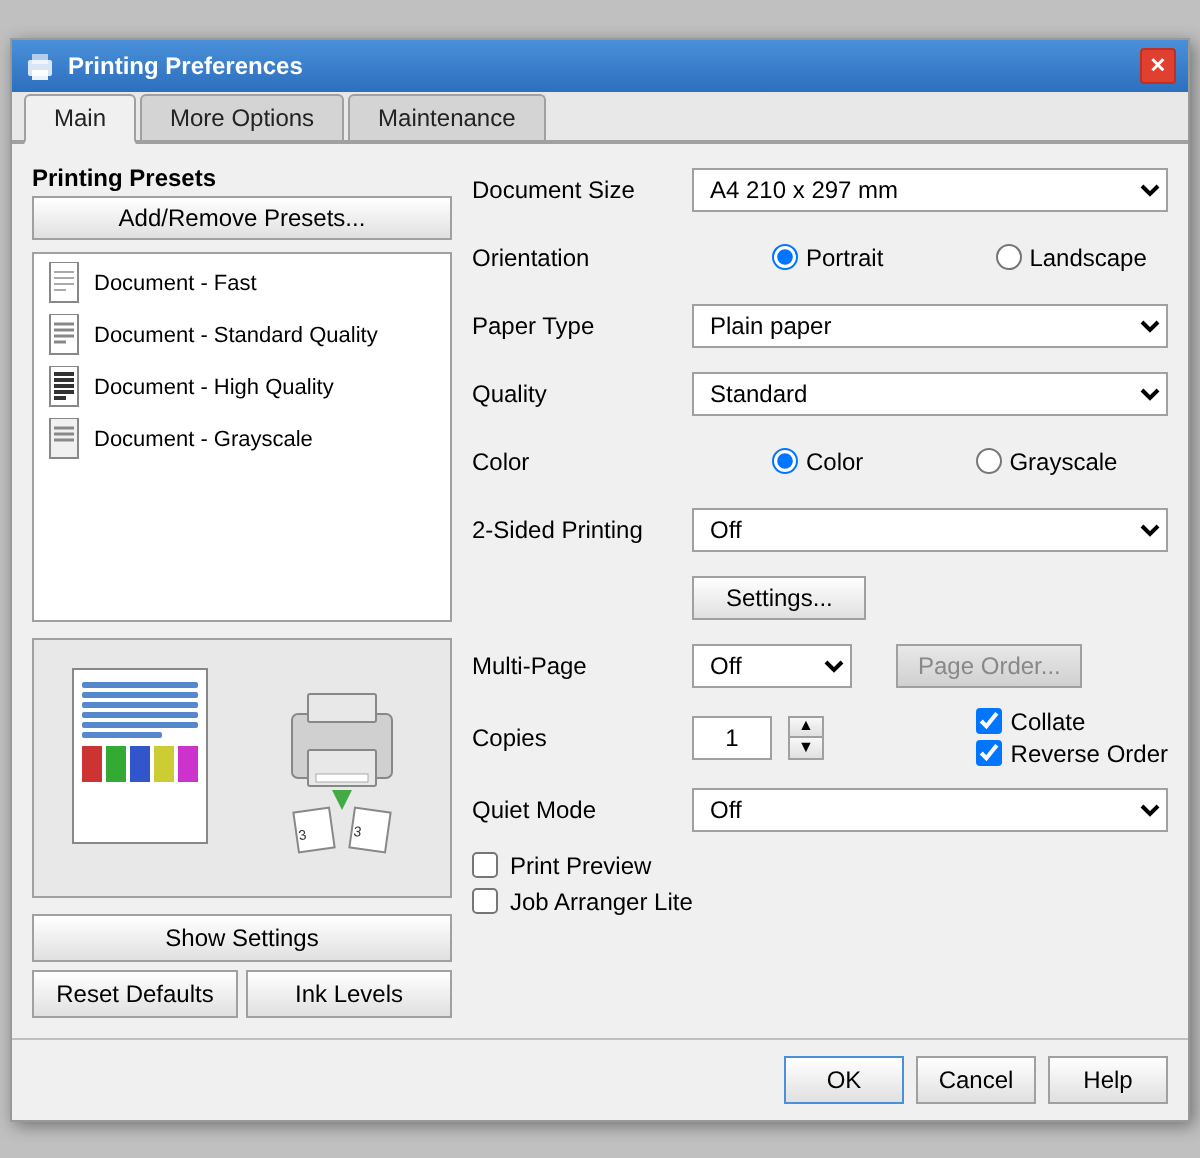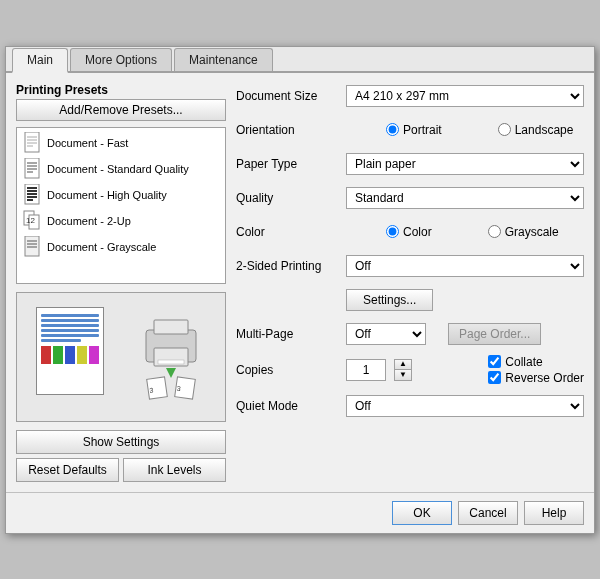--- a/index.html
+++ b/index.html
@@ -97,21 +97,21 @@
       background: linear-gradient(to bottom, #ffffff, #e0e0e0);
       border: 1px solid #a0a0a0;
       cursor: pointer;
       font-size: 12px;
       margin-bottom: 6px;
       text-align: center;
     }
     .presets-list {
       border: 1px solid #a0a0a0;
       background: white;
-      height: 157px;
+      height: 185px;
       overflow-y: auto;
       padding: 2px 0;
     }
     .preset-item {
       display: flex;
       align-items: center;
       padding: 2px 6px;
       cursor: pointer;
       gap: 6px;
       font-size: 11px;
@@ -307,20 +307,31 @@
     }
     .footer-btn.ok-btn {
       border-color: #4a90d9;
     }
   </style>
 </head>
 <body>
 
 <div class="window">
 
+  <div class="title-bar">
+    <div class="title-bar-left">
+      <svg class="title-icon" viewBox="0 0 16 16">
+        <rect x="2" y="5" width="12" height="8" rx="1" fill="white" opacity="0.8"></rect>
+        <rect x="4" y="2" width="8" height="5" fill="white" opacity="0.6"></rect>
+        <rect x="4" y="10" width="8" height="5" fill="white" opacity="0.9"></rect>
+      </svg>
+      <span>Printing Preferences</span>
+    </div>
+    <div class="title-close">✕</div>
+  </div>
 
   <div class="tabs">
     <div class="tab active">Main</div>
     <div class="tab">More Options</div>
     <div class="tab">Maintenance</div>
   </div>
 
   <div class="content">
 
     <div class="left-panel">
@@ -350,28 +361,20 @@
         <div class="preset-item">
           <svg class="preset-icon" viewBox="0 0 18 22">
             <rect x="2" y="0" width="14" height="20" fill="white" stroke="#888" stroke-width="1"></rect>
             <line x1="4" y1="4" x2="14" y2="4" stroke="#333" stroke-width="2"></line>
             <line x1="4" y1="7" x2="14" y2="7" stroke="#333" stroke-width="2"></line>
             <line x1="4" y1="10" x2="14" y2="10" stroke="#333" stroke-width="2"></line>
             <line x1="4" y1="13" x2="14" y2="13" stroke="#333" stroke-width="2"></line>
             <line x1="4" y1="16" x2="10" y2="16" stroke="#333" stroke-width="2"></line>
           </svg>
           <span>Document - High Quality</span>
-        </div>
-        <div class="preset-item">
-          <svg class="preset-icon" viewBox="0 0 18 22">
-            <rect x="1" y="1" width="10" height="14" fill="white" stroke="#888" stroke-width="1"></rect>
-            <rect x="6" y="5" width="10" height="14" fill="white" stroke="#888" stroke-width="1"></rect>
-            <text x="3" y="13" font-size="8" fill="#333">12</text>
-          </svg>
-          <span>Document - 2-Up</span>
         </div>
         <div class="preset-item">
           <svg class="preset-icon" viewBox="0 0 18 22">
             <rect x="2" y="0" width="14" height="20" fill="#f0f0f0" stroke="#888" stroke-width="1"></rect>
             <line x1="4" y1="5" x2="14" y2="5" stroke="#888" stroke-width="1.5"></line>
             <line x1="4" y1="8" x2="14" y2="8" stroke="#888" stroke-width="1.5"></line>
             <line x1="4" y1="11" x2="14" y2="11" stroke="#888" stroke-width="1.5"></line>
           </svg>
           <span>Document - Grayscale</span>
         </div>
@@ -535,20 +538,30 @@
 
       <div class="form-row quiet-mode-row">
         <div class="form-label">Quiet Mode</div>
         <div class="form-control">
           <select class="dropdown">
             <option>Off</option>
           </select>
         </div>
       </div>
 
+      <div class="bottom-checks">
+        <label class="bottom-check-label">
+          <input type="checkbox" style="">
+          <span>Print Preview</span>
+        </label>
+        <label class="bottom-check-label">
+          <input type="checkbox" style="">
+          <span>Job Arranger Lite</span>
+        </label>
+      </div>
     </div>
   </div>
 
   <div class="footer">
     <button class="footer-btn ok-btn">OK</button>
     <button class="footer-btn">Cancel</button>
     <button class="footer-btn">Help</button>
   </div>
 </div>
 

